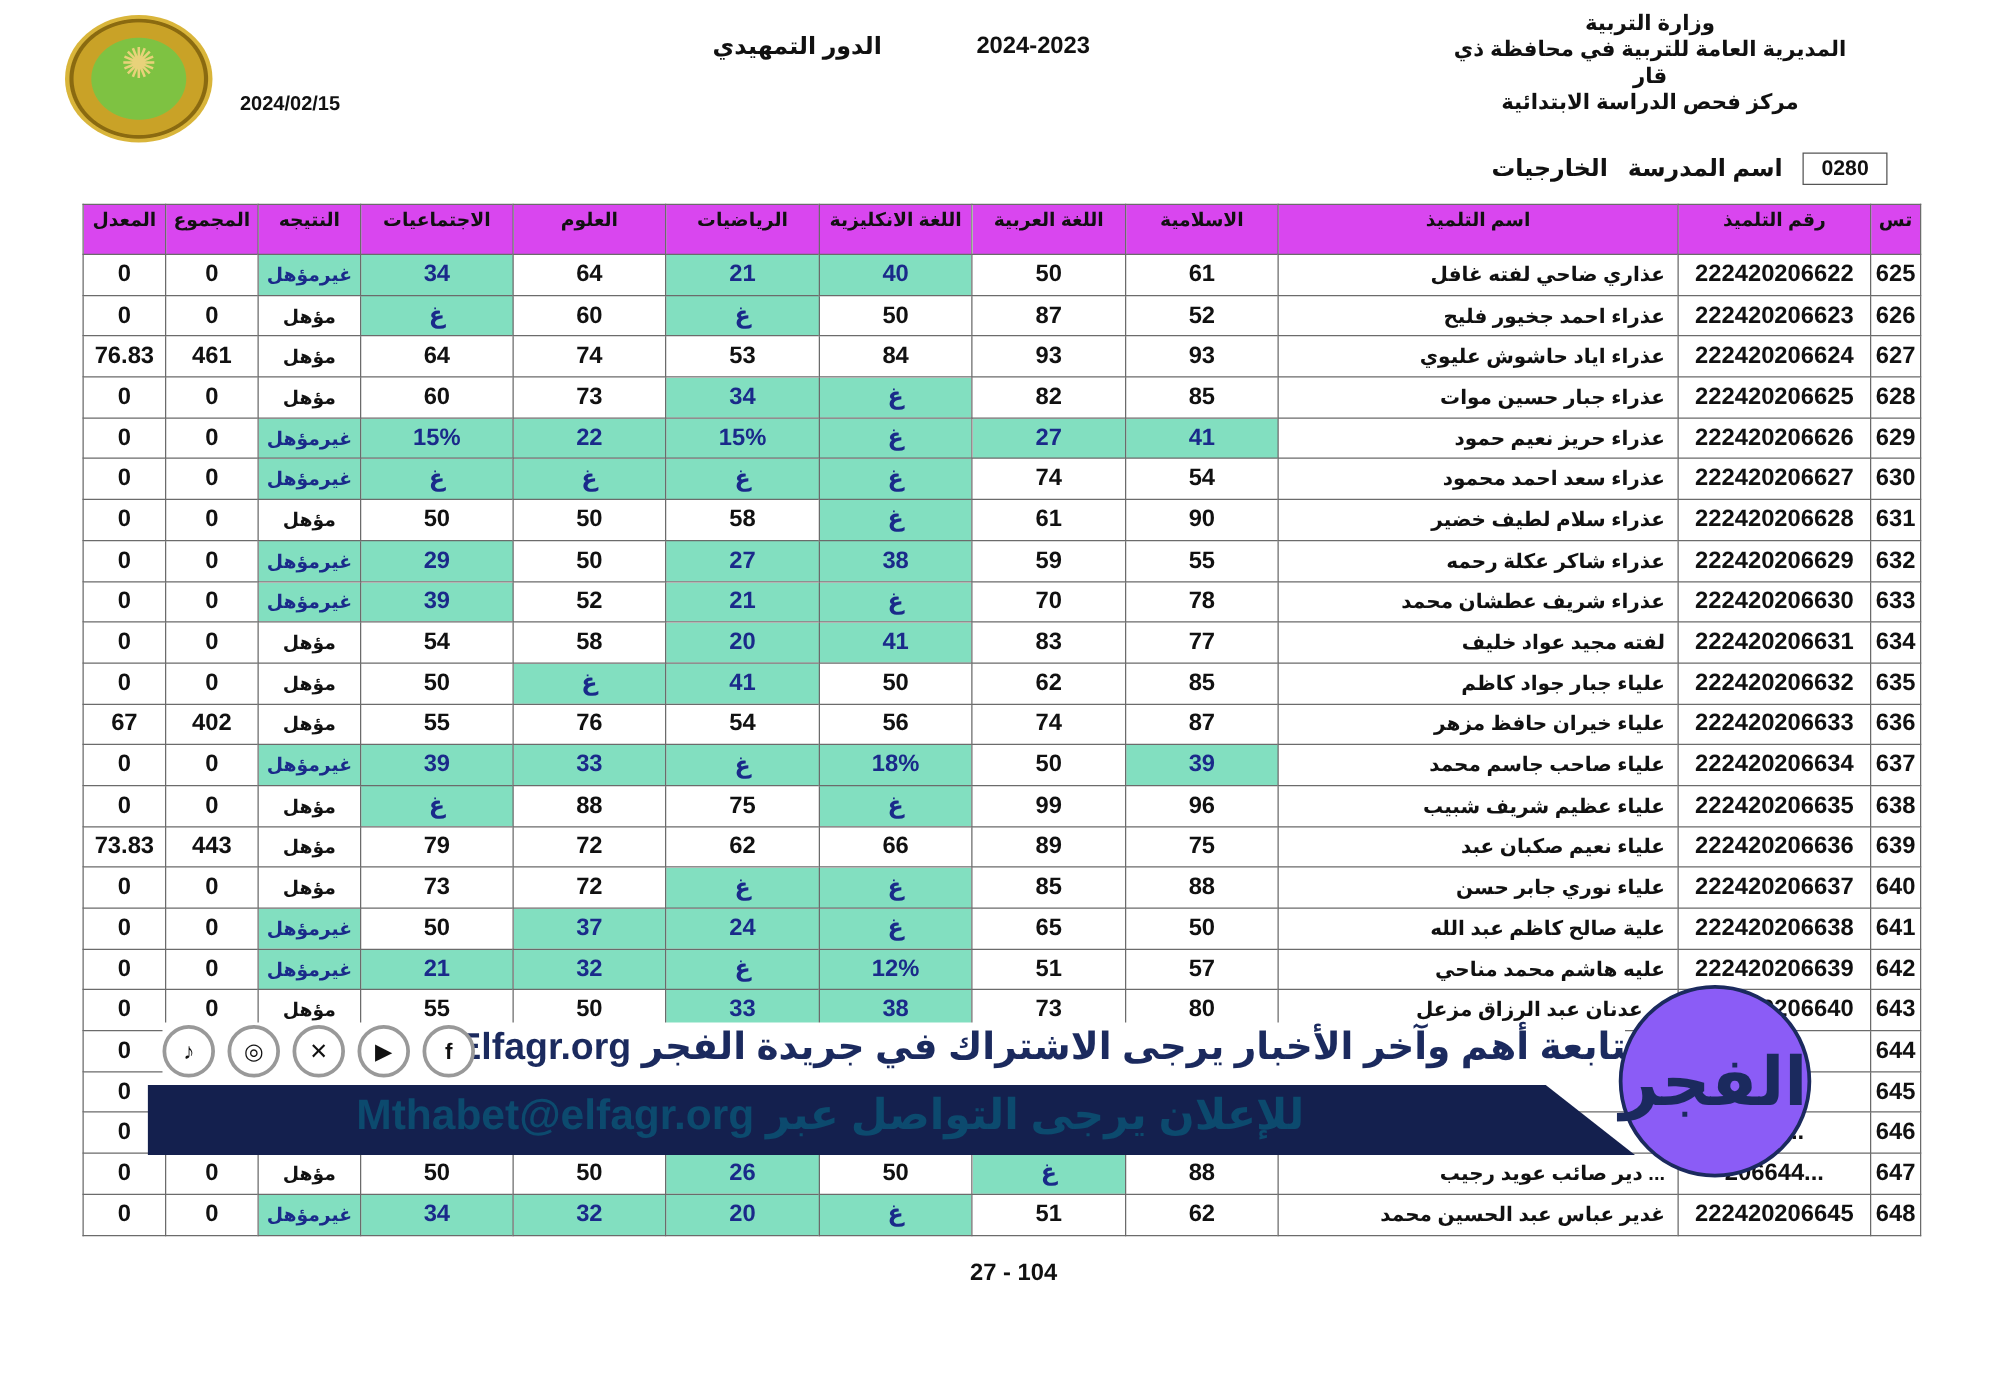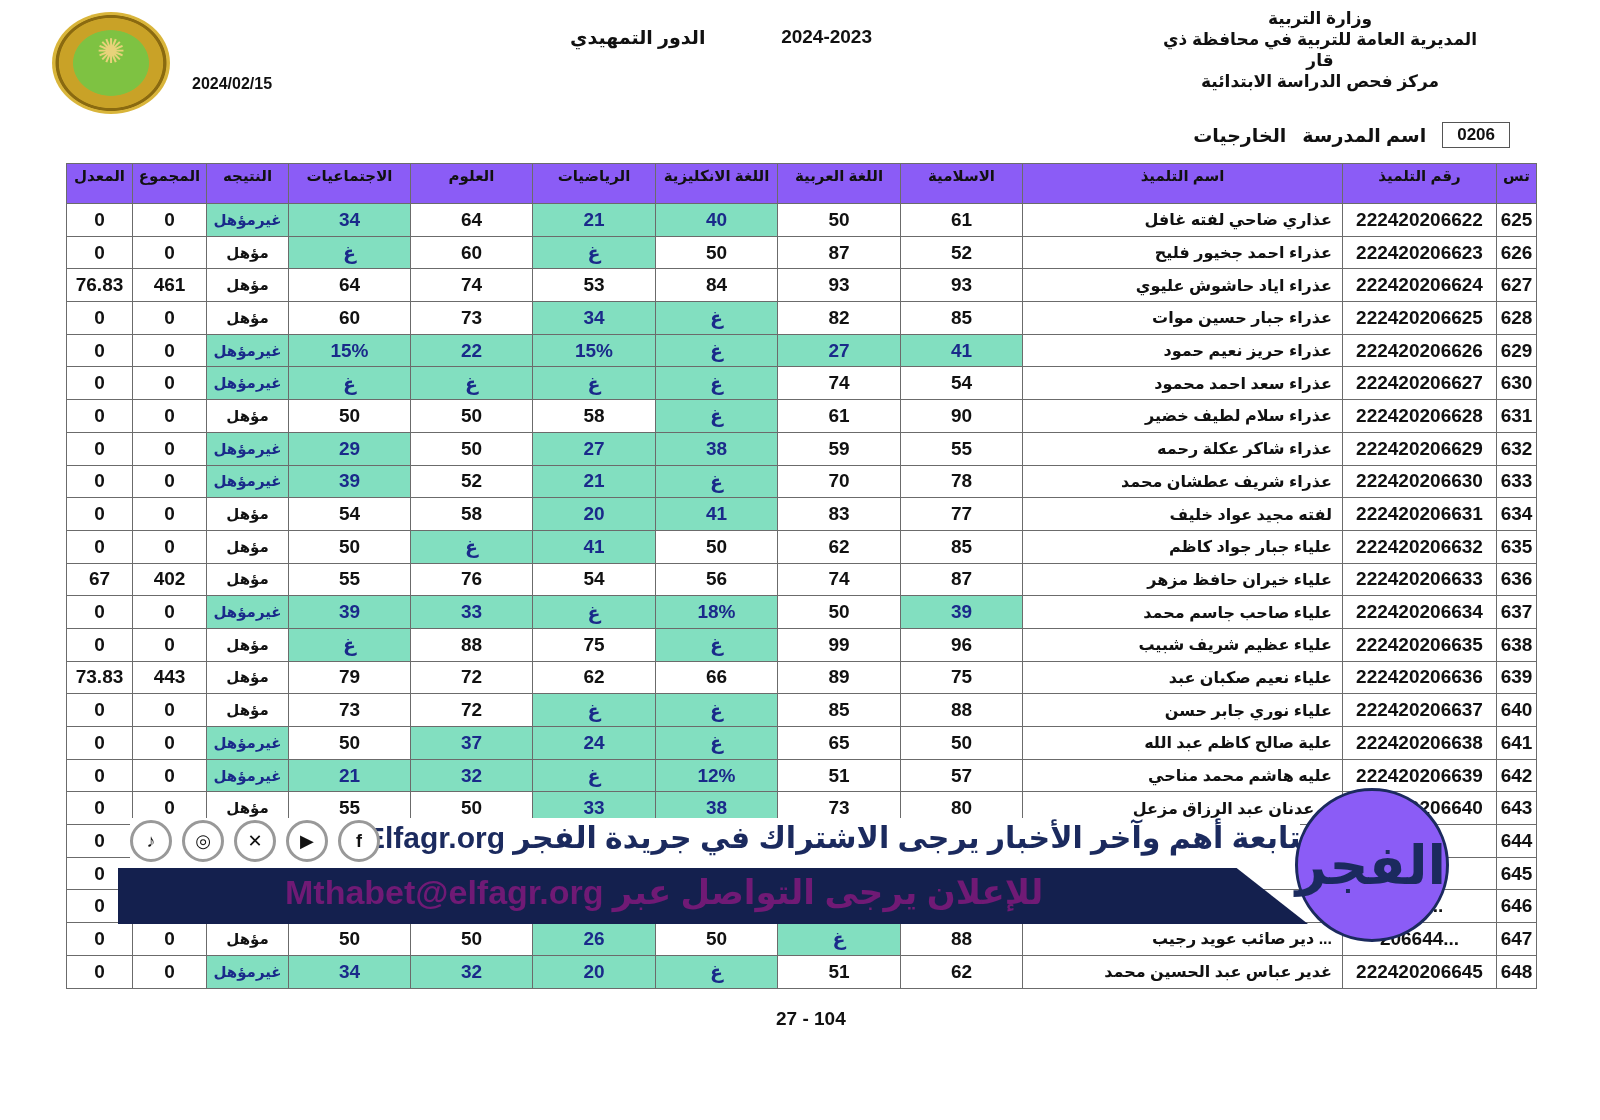--- a/index.html
+++ b/index.html
@@ -10,33 +10,33 @@
   .hdr-center .l1{text-align:right;padding-right:8px;}
   .hdr-center .l2{display:flex;justify-content:space-between;direction:rtl;margin-top:8px;padding-right:48px;padding-left:10px;}
   .logo{left:52px;top:12px;width:118px;height:102px;border-radius:50%;
         background:radial-gradient(ellipse at center,#7ec242 0 45%,#c9a227 46% 62%,#8a6a10 63% 66%,#d9b53a 67% 92%,#7a5a0a 93%);}
   .logo .palm{position:absolute;left:50%;top:22%;transform:translateX(-50%);color:#e8d27a;font-size:34px;line-height:1;}
   .date{left:192px;top:75px;font-weight:bold;font-size:16px;}
   .school{right:90px;top:122px;direction:rtl;display:flex;align-items:center;gap:16px;font-weight:bold;font-size:19px;}
   .school .code{border:1px solid #555;padding:2px 14px;font-size:17px;}
   table.grid{position:absolute;left:66px;top:163px;width:1470px;border-collapse:collapse;direction:rtl;table-layout:fixed;}
   table.grid th,table.grid td{border:1px solid #6b6b6b;text-align:center;font-weight:bold;padding:0;overflow:hidden;white-space:nowrap;}
-  table.grid th{background:#8b5cf6;height:36px;font-size:15px;vertical-align:top;padding-top:3px;}
+  table.grid th{background:#d946ef;height:36px;font-size:15px;vertical-align:top;padding-top:3px;}
   table.grid td{height:31.7px;font-size:19px;background:#fff;}
   table.grid td.name{text-align:right;padding-right:10px;font-size:16px;}
   table.grid td.fail{background:#82dfc0;color:#1a2a8a;}
   table.grid td.res{font-size:15px;margin-top:47px;}
   .pager{left:740px;top:1008px;font-weight:bold;font-size:19px;direction:ltr;margin-left:36px;}
   
   .ov-white{left:130px;top:818px;width:1170px;height:50px;background:#fff;}
   .ov-line1{left:365px;top:820px;direction:rtl;font-size:30px;font-weight:bold;color:#1b2a5e;white-space:nowrap;}
   .ov-icons{left:130px;top:820px;display:flex;gap:10px;}
   .ov-icons span{width:36px;height:36px;border-radius:50%;border:3px solid #999;display:flex;align-items:center;justify-content:center;font-weight:bold;font-size:18px;background:#fff;}
   .ov-band{left:118px;top:868px;width:1190px;height:56px;background:#14204e;clip-path:polygon(0 0,94% 0,100% 100%,0 100%);}
-  .ov-line2{left:285px;top:872px;color:#701a75;font-size:34px;font-weight:bold;white-space:nowrap;direction:rtl;}
+  .ov-line2{left:285px;top:872px;color:#0c4a6e;font-size:34px;font-weight:bold;white-space:nowrap;direction:rtl;}
   .ov-circle{left:1295px;top:788px;width:148px;height:148px;border-radius:50%;border:3px solid #1b2a5e;background:#8b5cf6;display:flex;align-items:center;justify-content:flex-end;font-size:54px;font-weight:bold;color:#1b2a5e;font-family:"DejaVu Sans",sans-serif;}
 </style>
 </head>
 <body>
 
 <div class="abs hdr-right">
   <div>وزارة التربية</div>
   <div>المديرية العامة للتربية في محافظة ذي قار</div>
   <div>مركز فحص الدراسة الابتدائية</div>
 </div>
@@ -47,21 +47,21 @@
     <span>الدور التمهيدي</span>
   </div>
 </div>
 
 <div class="abs logo">
   <span class="palm">✺</span>
 </div>
 <div class="abs date">2024/02/15</div>
 
 <div class="abs school">
-  <span class="code">0206</span>
+  <span class="code">0280</span>
   <span>اسم المدرسة</span>
   <span>الخارجيات</span>
 </div>
 
 <table class="grid">
   <colgroup>
     <col style="width:40px">
       <col style="width:154px">
       <col style="width:320px">
       <col style="width:122px">

